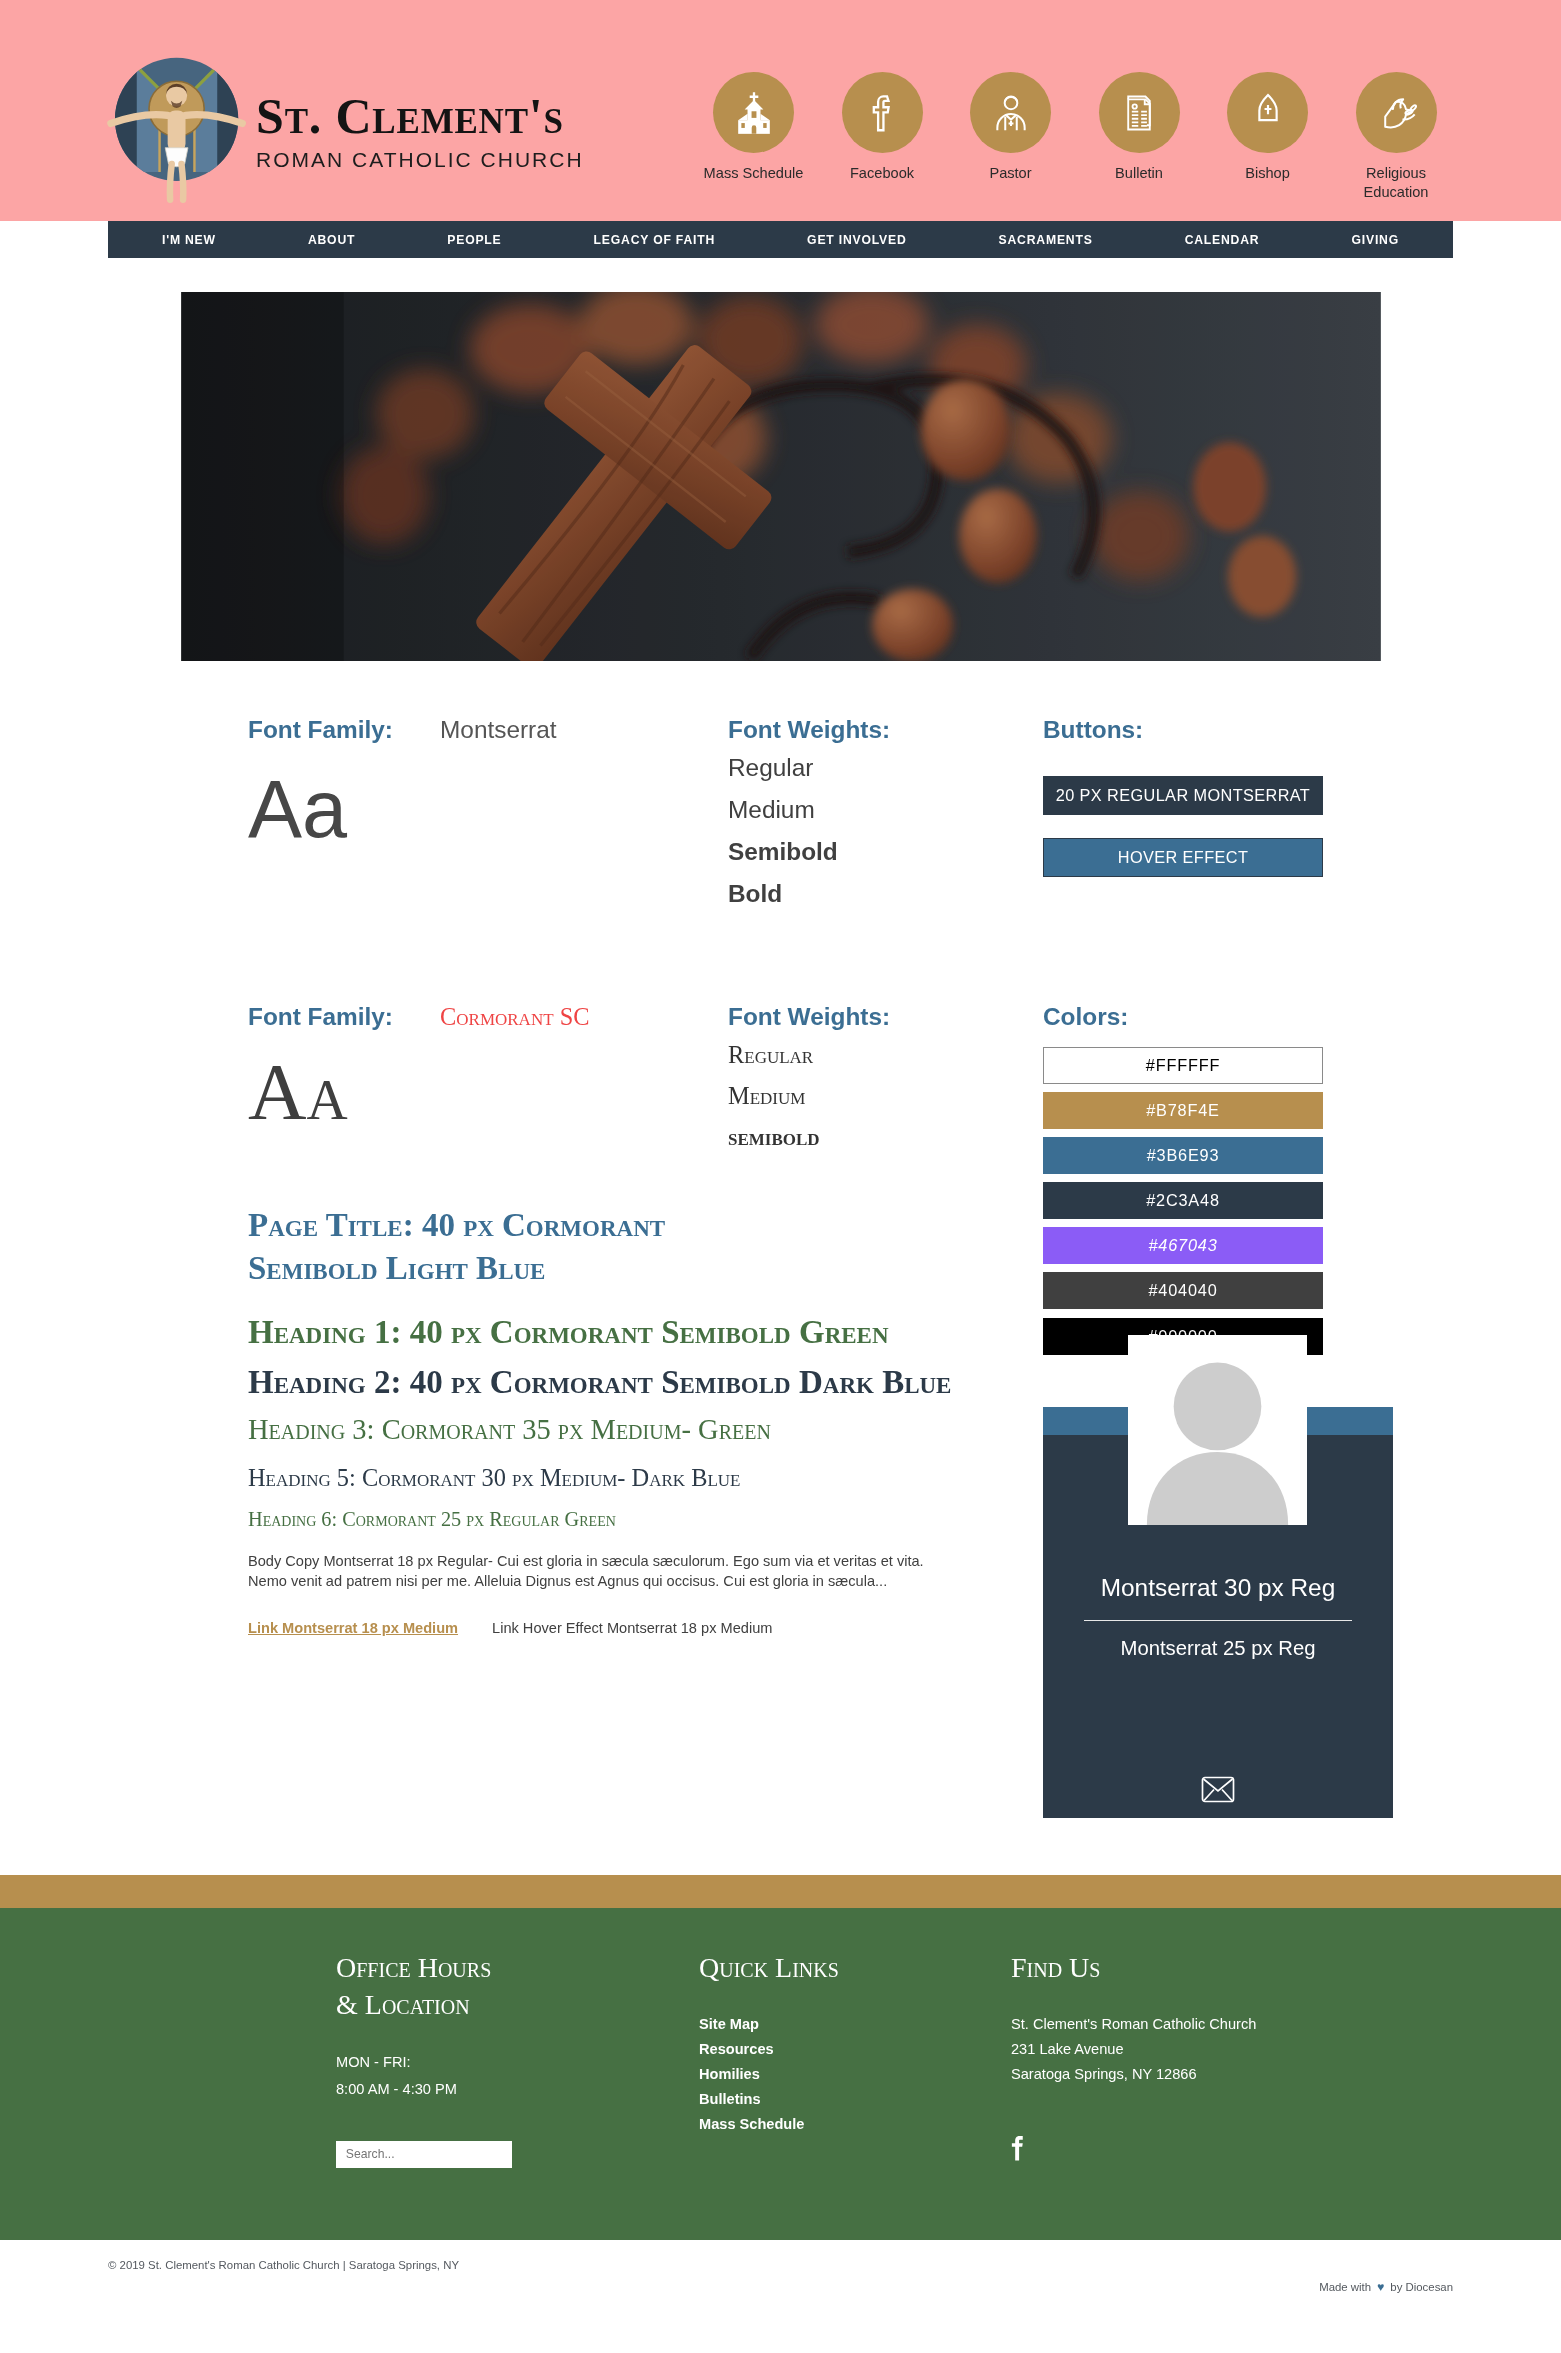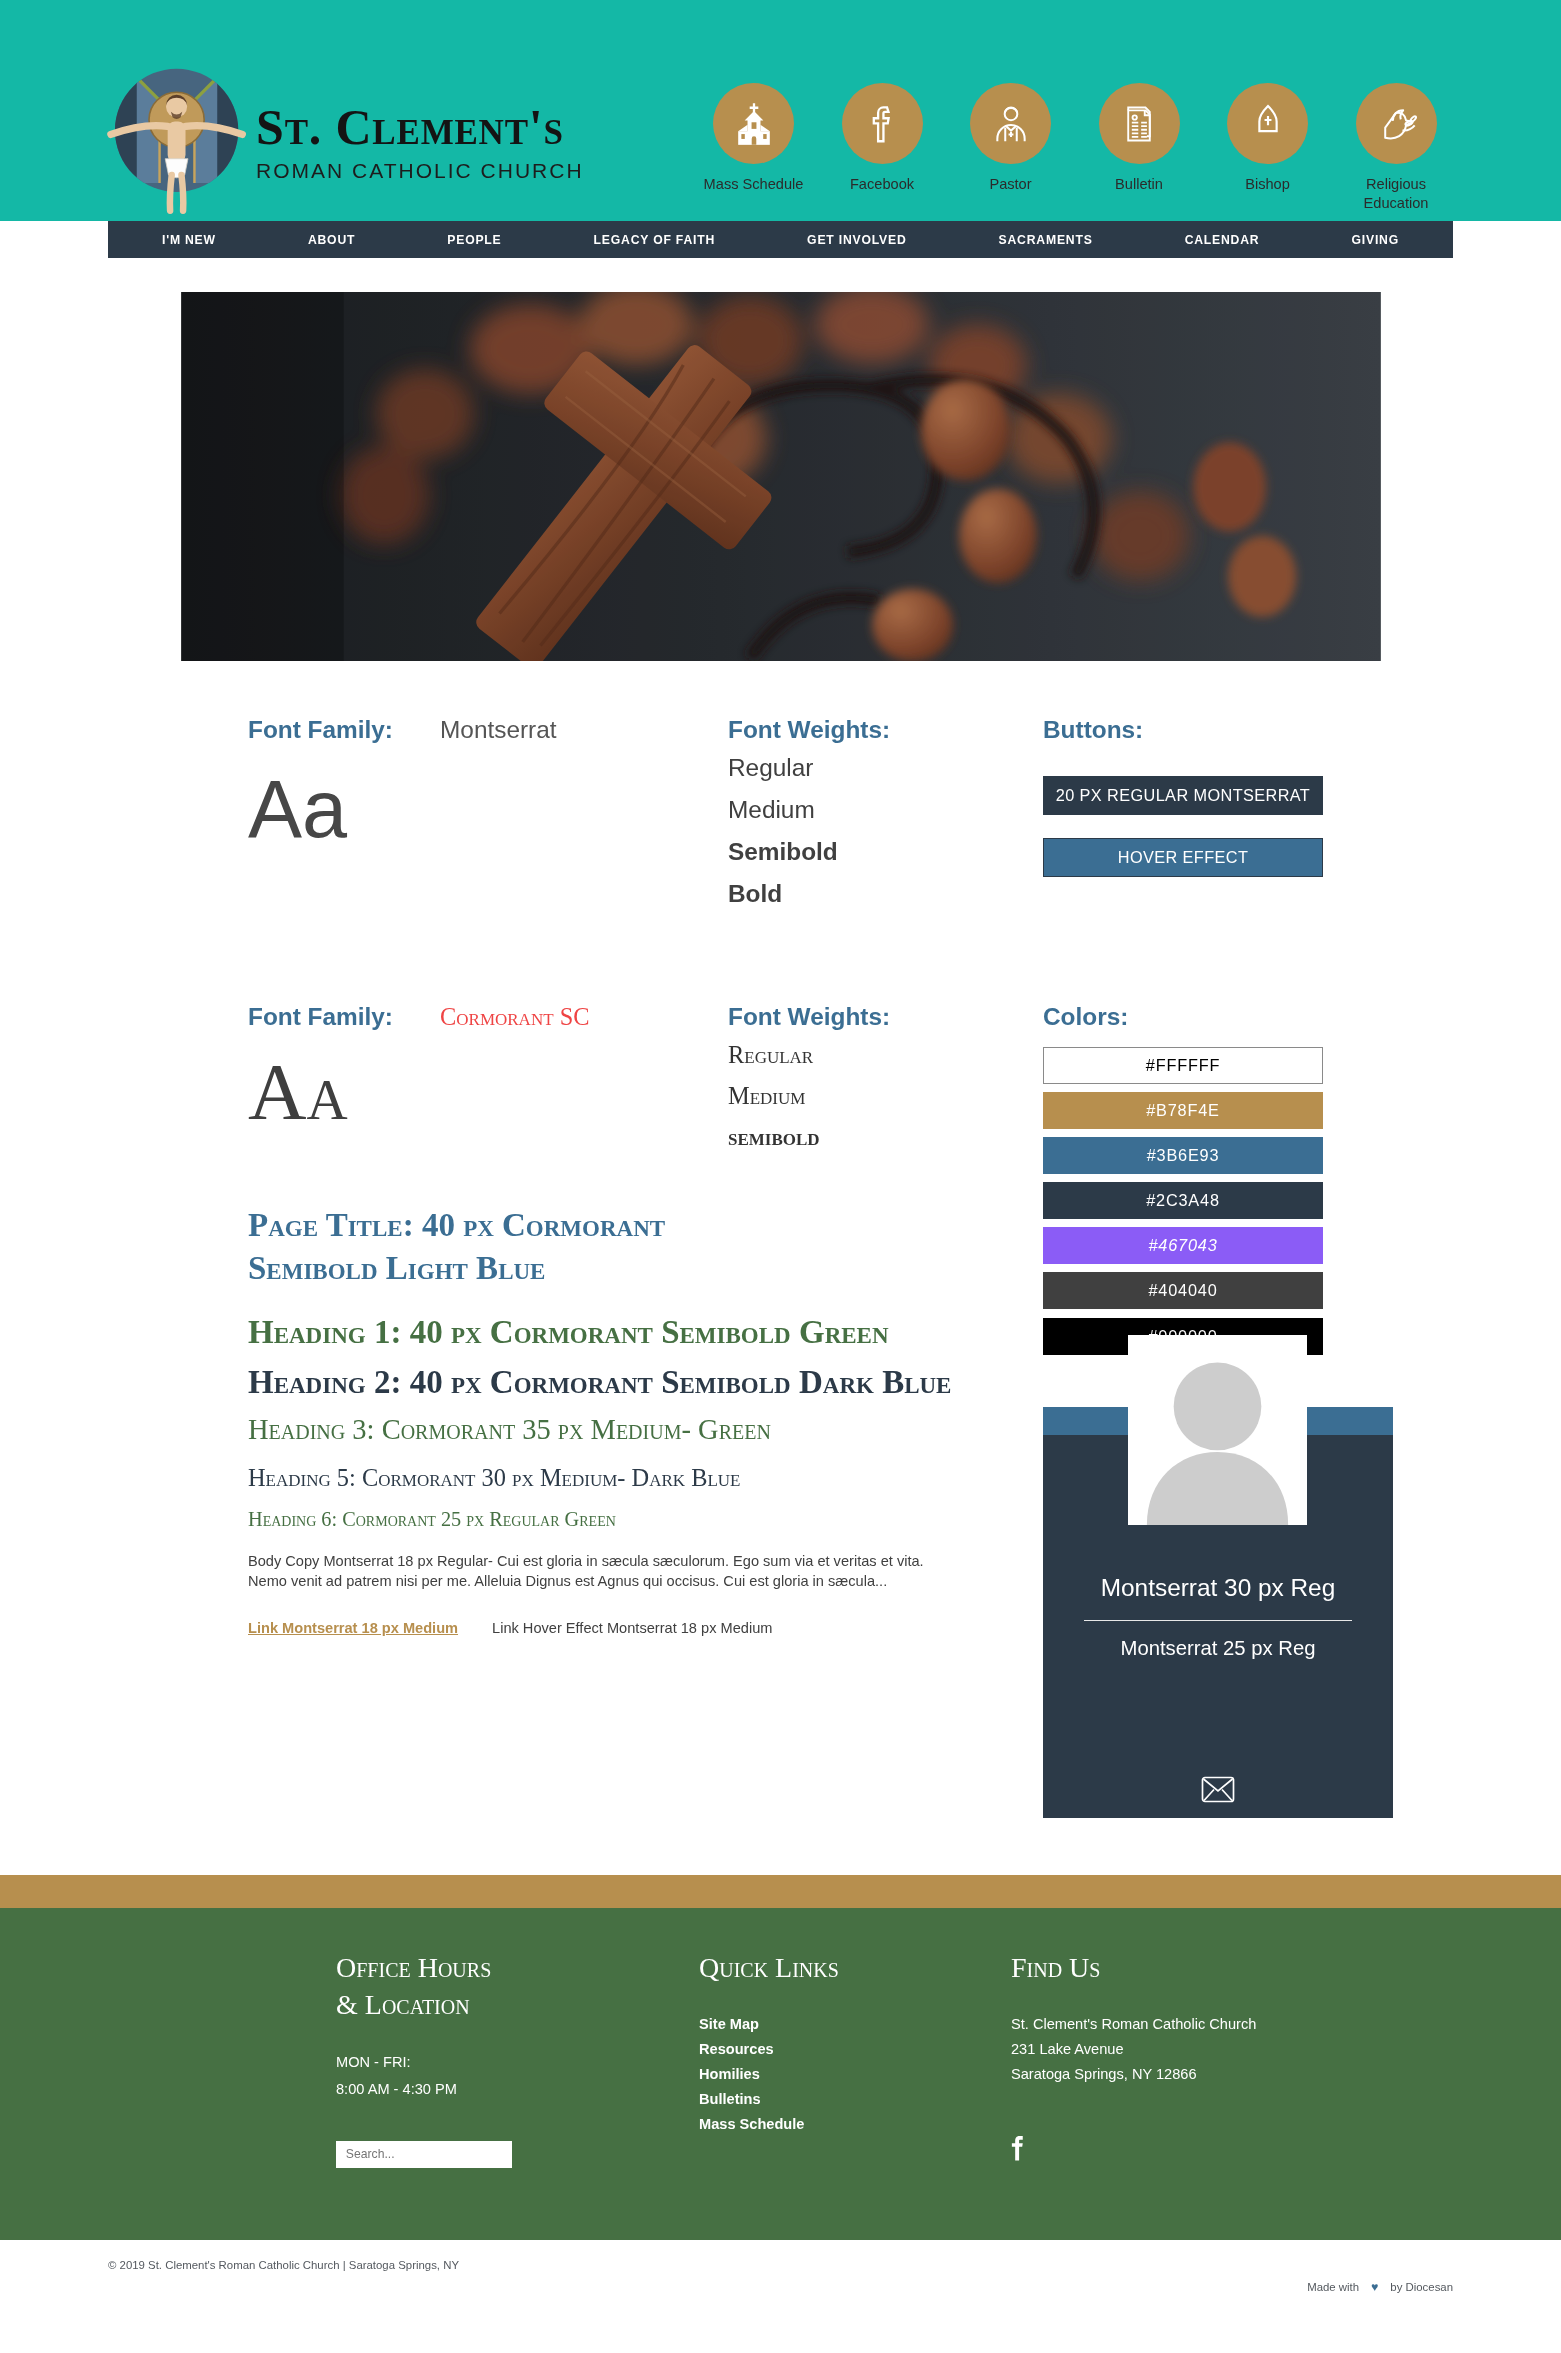--- a/index.html
+++ b/index.html
@@ -1,20 +1,20 @@
 <!DOCTYPE html>
 <html style="font-size:13px"><head>
 <meta charset="utf-8">
 <style>
   * { margin:0; padding:0; box-sizing:border-box; }
   html,body { background:#ffffff; }
   body { width:1561px; font-family:"Liberation Sans", sans-serif; color:#404040; }
 
   
-  .header { height:221px; background:#14b8a6; display:flex; align-items:flex-start; justify-content:space-between; padding:16px 104px 0 106px; }
+  .header { height:221px; background:#fca5a5; display:flex; align-items:flex-start; justify-content:space-between; padding:5px 104px 0 106px; }
   .logo-block { display:flex; align-items:flex-start; gap:8.1px; margin-top:45px; cursor:pointer; }
   .logo-art { width:142px; height:163px; overflow:visible; flex:none; }
   .logo-text { margin-top:41px; }
   .site-title { font-family:"Liberation Serif", serif; font-variant:small-caps; font-weight:700; font-size:50px; color:#141414; line-height:1; letter-spacing:0.8px; }
   .site-subtitle { font-size:21px; letter-spacing:2px; color:#1d1d1d; margin-top:6.5px; text-transform:uppercase; font-weight:400; }
   .quick-actions { display:flex; gap:6.5px; margin-top:67px; }
   .qa-item { width:122px; text-align:center; cursor:pointer; }
   .qa-circle { width:81px; height:81px; border-radius:50%; background:#B78F4E; margin:0 auto; display:flex; align-items:center; justify-content:center; }
   .qa-circle svg { width:46px; height:46px; }
   .qa-label { margin-top:11.4px; font-size:14.6px; color:#2b2b2b; line-height:1.3; }
@@ -88,21 +88,21 @@
   .f-col3 { width:423px; }
   .f-title { font-family:"Liberation Serif",serif; font-variant:small-caps; font-size:28px; font-weight:500; line-height:1.35; color:#fff; }
   .f-info { margin-top:24.4px; font-size:14.6px; line-height:1.9; }
   .search-box { margin-top:37px; width:176px; height:27px; border:none; background:#fff; padding:0 9.8px; font-size:12.2px; color:#444; font-family:"Liberation Sans",sans-serif; }
   .f-links { margin-top:26px; list-style:none; }
   .f-links li { font-size:14.6px; line-height:25px; cursor:pointer;font-weight:bold; }
   .f-address { margin-top:26px; font-size:14.6px; line-height:25px; }
   .f-fb { margin-top:49px; cursor:pointer; width:14.6px; }
 
   .bottom-bar { background:#fff; height:75px; display:flex; justify-content:space-between; padding:19.5px 108px 0; font-size:11.4px; color:#54595f; }
-  .made-with { display:flex; gap:12px; align-items:center; }
+  .made-with { display:flex; gap:6px; align-items:center; }
   .heart { color:#3B6E93; font-size:12.2px; }
 </style>
 </head>
 <body>
 
 <header class="header">
   <div class="logo-block">
     <svg class="logo-art" viewBox="0 0 175 200">
       <defs>
           <clipPath id="lc">

